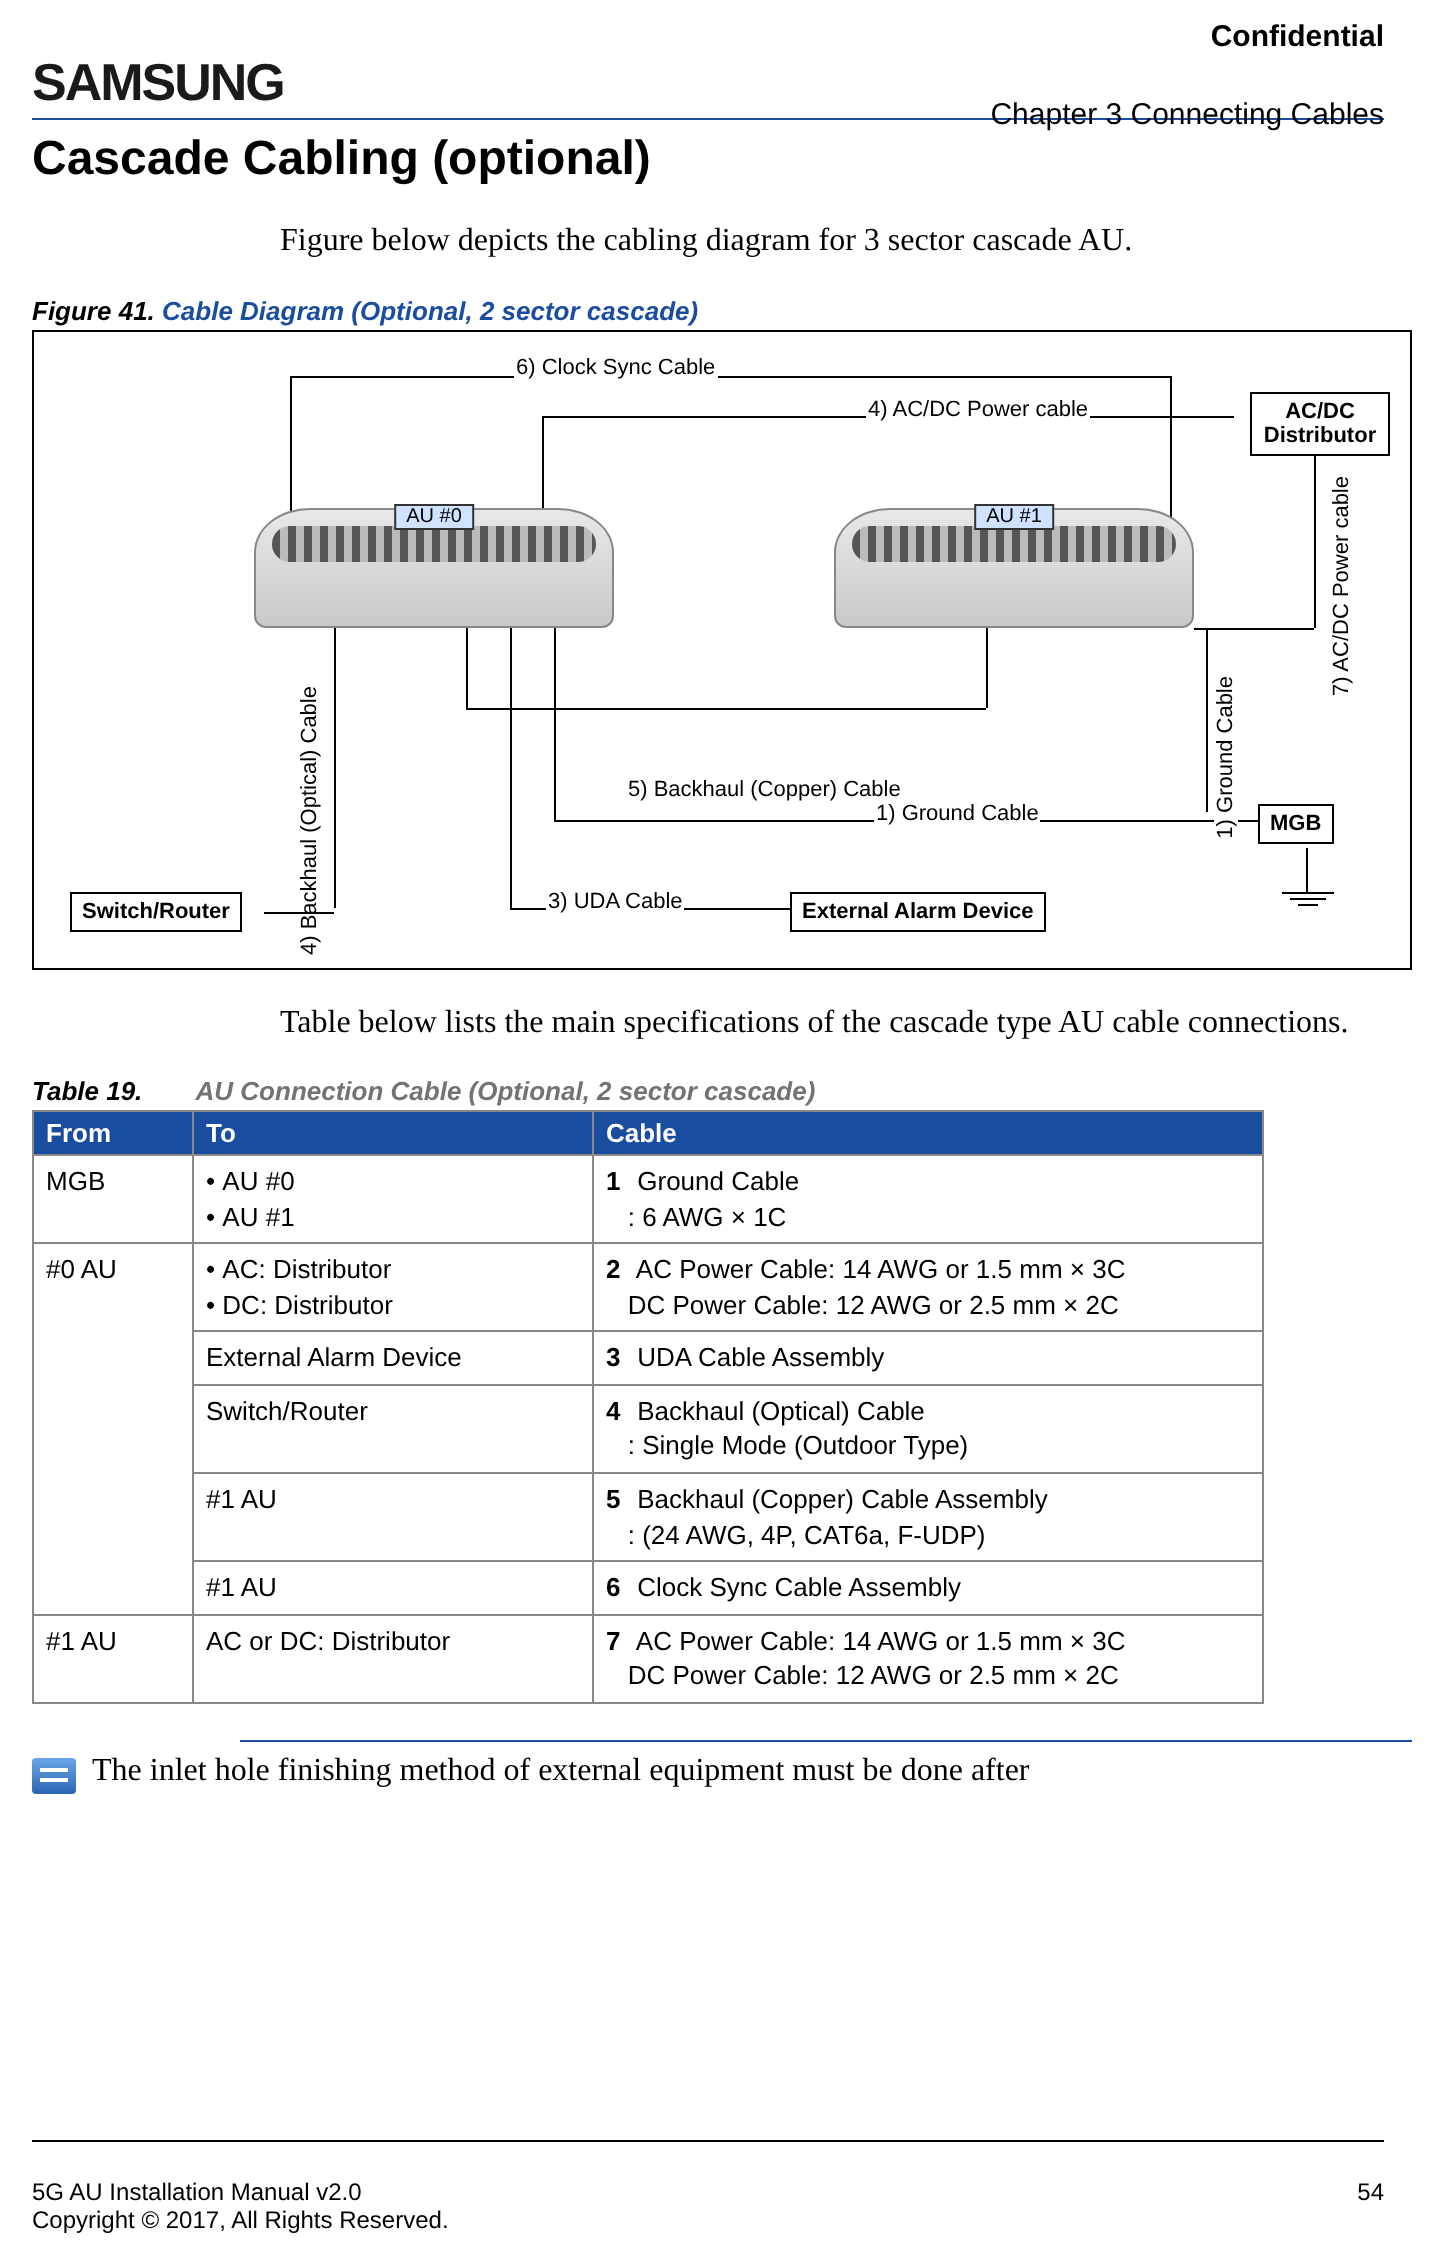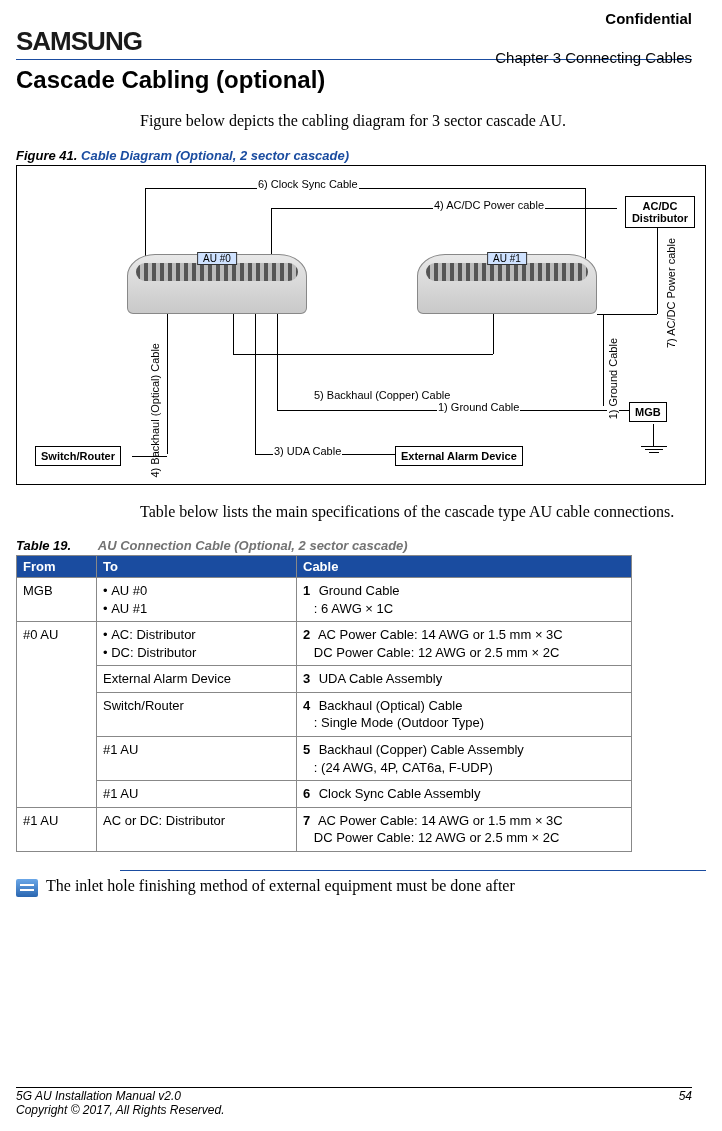--- a/index.html
+++ b/index.html
@@ -187,24 +187,23 @@
     content:""; position:absolute; left:4px; right:4px; height:2px; background:#fff;
   }
   .note-icon::before { top:5px; }
   .note-icon::after { top:10px; }
   .footer {
     position: absolute;
     left: 16px; right: 30px; bottom: 14px;
     border-top: 1px solid #000;
     font-family: Arial, Helvetica, sans-serif;
     font-size: 12px;
-    padding-top: 1px;
+    padding-top: 18px;
     display: flex;
     justify-content: space-between;
-    font-style: italic;
   }
   .footer .left { display:block; }
   .footer .right { font-size: 12px; }
 </style>
 </head>
 <body>
 
 <div class="page">
 
   <div class="header-right">

